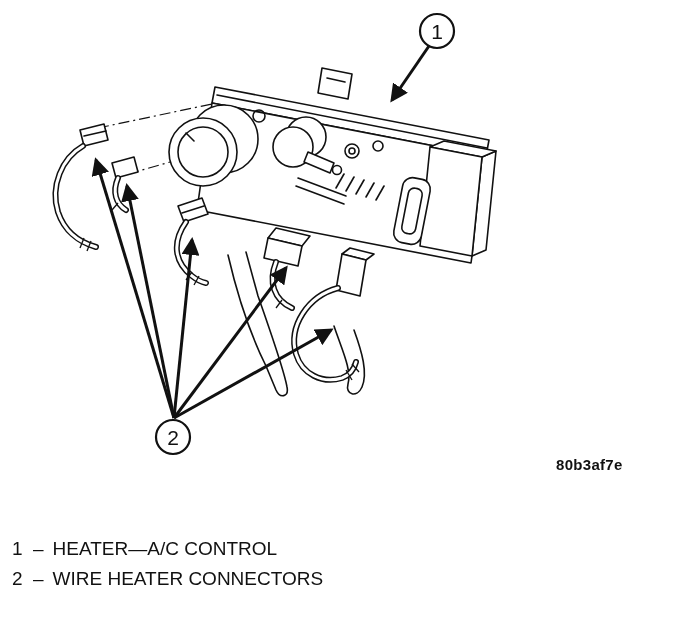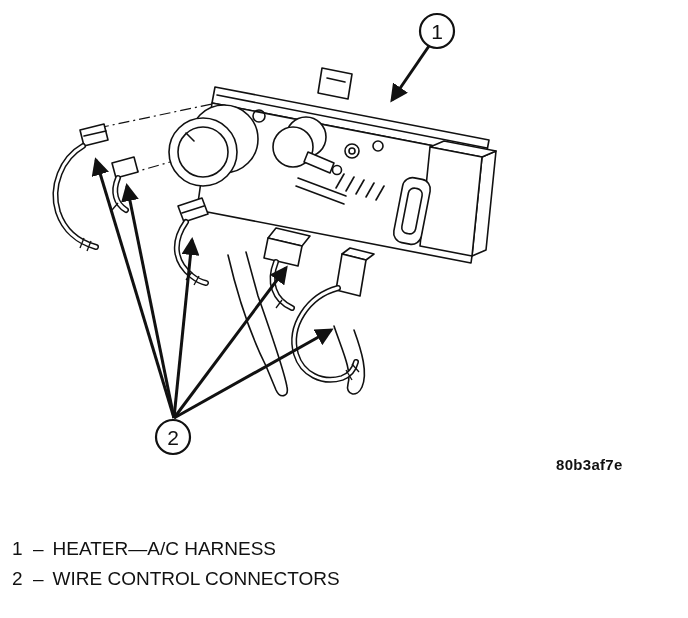--- a/index.html
+++ b/index.html
@@ -176,22 +176,22 @@
       <text class="callout-num" x="173" y="445">2</text>
     </g>
 
     <text class="figcode" x="556" y="470">80b3af7e</text>
   </svg>
 
   <div class="legend">
     <div class="legend-row">
       <span class="num">1</span>
       <span class="sep">–</span>
-      <span class="label">HEATER—A/C HARNESS</span>
+      <span class="label">HEATER—A/C CONTROL</span>
     </div>
     <div class="legend-row">
       <span class="num">2</span>
       <span class="sep">–</span>
-      <span class="label">WIRE CONTROL CONNECTORS</span>
+      <span class="label">WIRE HEATER CONNECTORS</span>
     </div>
   </div>
 
 </div>
 
 </body></html>

